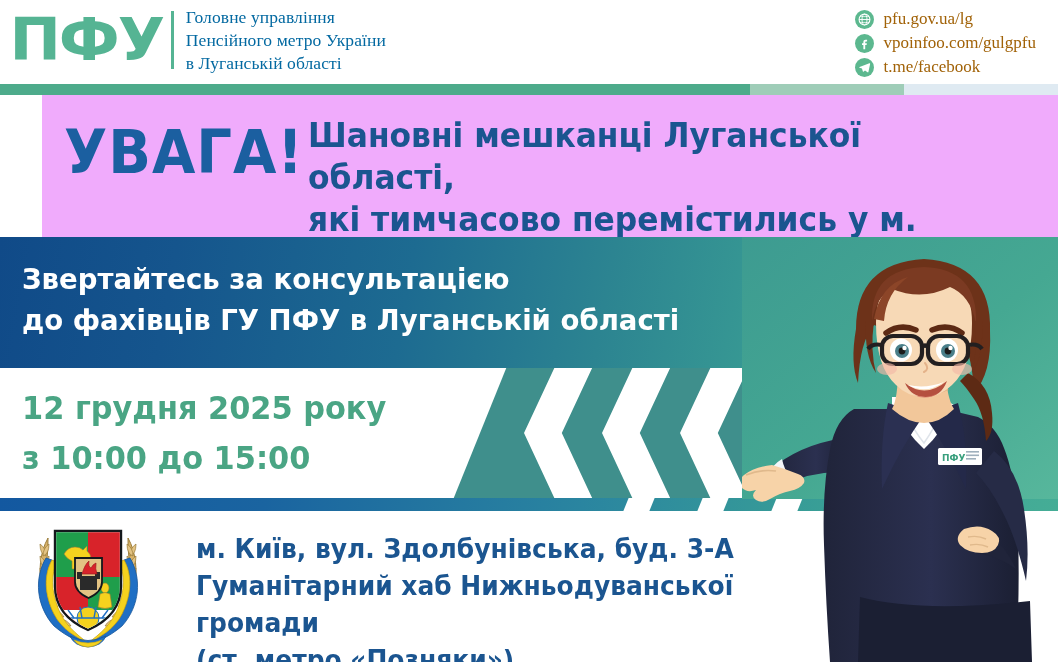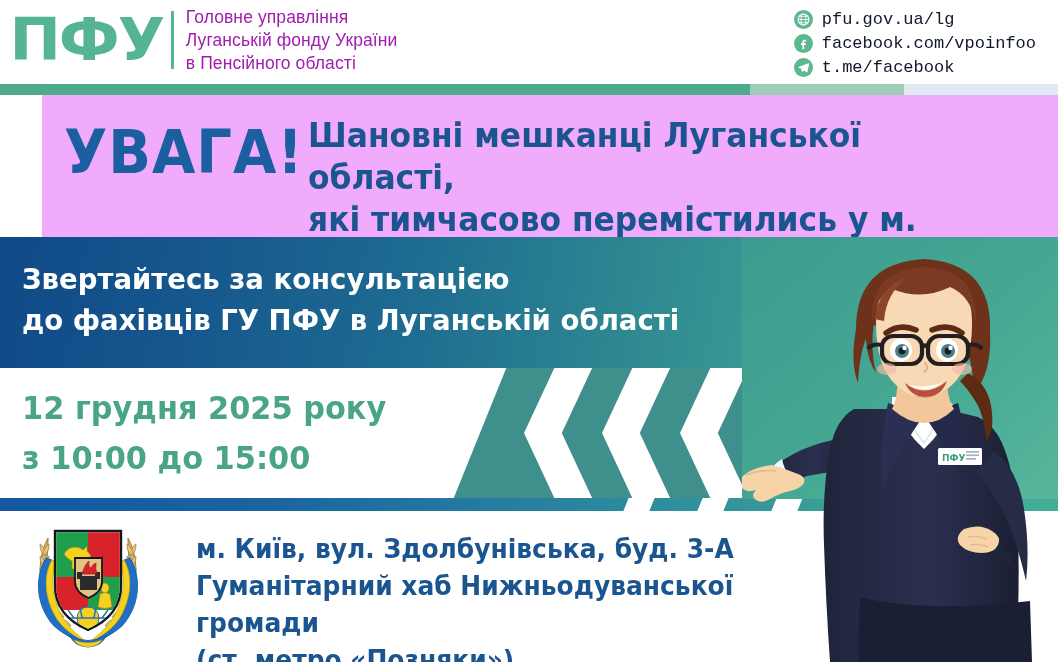--- a/index.html
+++ b/index.html
@@ -17,36 +17,36 @@
   .logo-wrap { position:absolute; left:14px; top:6px; display:flex; align-items:center; }
   .logo-mark {
     font-family:"DejaVu Sans",sans-serif;
     font-size:58px; font-weight:bold; letter-spacing:-2px;
     color:#55b493; line-height:1; transform:scaleX(1.06);
     display:block; padding-right:6px;
   }
   .logo-divider { width:3px; height:58px; background:#55b493; margin:0 12px 0 6px; }
   .logo-text { display:flex; flex-direction:column; justify-content:center; }
   .logo-text span {
-    font-size:17.5px; color:#a21caf; line-height:1.30;
-    font-family:Liberation Sans, sans-serif; letter-spacing:.1px;
+    font-size:17.5px; color:#0369a1; line-height:1.30;
+    font-family:Liberation Serif, serif; letter-spacing:.1px;
   }
 
   .contacts { position:absolute; right:22px; top:8px; display:flex; flex-direction:column; gap:2px; }
   .contact-row { display:flex; align-items:center; gap:9px; height:22px; }
   .c-icon {
     width:19px; height:19px; border-radius:50%;
     background:#5cb88f; color:#fff; flex:0 0 19px;
     display:flex; align-items:center; justify-content:center;
     font-size:12px; font-weight:bold; line-height:1;
     font-family:"DejaVu Sans",sans-serif;
   }
   .c-icon svg { display:block; }
   .contact-row span.c-text {
-    font-size:17px; color:#0f172a; font-family:Liberation Mono, monospace;text-align:center;
+    font-size:17px; color:#a16207; font-family:Liberation Serif, serif;text-align:center;
   }
 
   
   .accent-strip { position:absolute; left:0; top:84px; width:1058px; height:11px; display:flex; }
   .accent-a { width:750px; height:100%; background:#4dab8b; }
   .accent-b { width:154px; height:100%; background:#9fcdb8; }
   .accent-c { flex:1; height:100%; background:#dfeaf2; }
 
   
   .attention { position:absolute; left:0; top:95px; width:1058px; height:142px; background:#f0abfc;margin-left:42px; }
@@ -134,22 +134,22 @@
 
 <div class="poster">
 
   <div class="header">
 
     <div class="logo-wrap">
       <div class="logo-mark">ПФУ</div>
       <div class="logo-divider"></div>
       <div class="logo-text">
         <span>Головне управління</span>
-        <span>Луганській фонду України</span>
-        <span>в Пенсійного області</span>
+        <span>Пенсійного метро України</span>
+        <span>в Луганській області</span>
       </div>
     </div>
 
     <div class="contacts">
 
       <div class="contact-row">
         <span class="c-icon">
           <svg width="13" height="13" viewBox="0 0 24 24">
             <circle cx="12" cy="12" r="10" fill="none" stroke="#fff" stroke-width="2"></circle>
             <ellipse cx="12" cy="12" rx="4.6" ry="10" fill="none" stroke="#fff" stroke-width="1.7"></ellipse>
@@ -160,21 +160,21 @@
         </span>
         <span class="c-text">pfu.gov.ua/lg</span>
       </div>
 
       <div class="contact-row">
         <span class="c-icon">
           <svg width="13" height="13" viewBox="0 0 24 24">
             <path d="M14.6 8.4h2.2V5.3h-2.7c-2.6 0-4.2 1.6-4.2 4.3v1.9H7.4v3.2h2.5v8.1h3.4v-8.1h2.6l.4-3.2h-3V9.8c0-.9.3-1.4 1.3-1.4z" fill="#fff"></path>
           </svg>
         </span>
-        <span class="c-text">facebook.com/vpoinfoo</span>
+        <span class="c-text">vpoinfoo.com/gulgpfu</span>
       </div>
 
       <div class="contact-row">
         <span class="c-icon">
           <svg width="13" height="13" viewBox="0 0 24 24">
             <path d="M21 4.3 2.9 11.2c-.9.35-.88 1.05-.16 1.28l4.55 1.42 1.74 5.3c.21.58.1.81.71.81.47 0 .68-.22.94-.47l2.25-2.19 4.68 3.46c.86.48 1.48.23 1.7-.8l3.07-14.5c.31-1.26-.48-1.83-1.38-1.21z" fill="#fff"></path>
           </svg>
         </span>
         <span class="c-text">t.me/facebook</span>
       </div>

